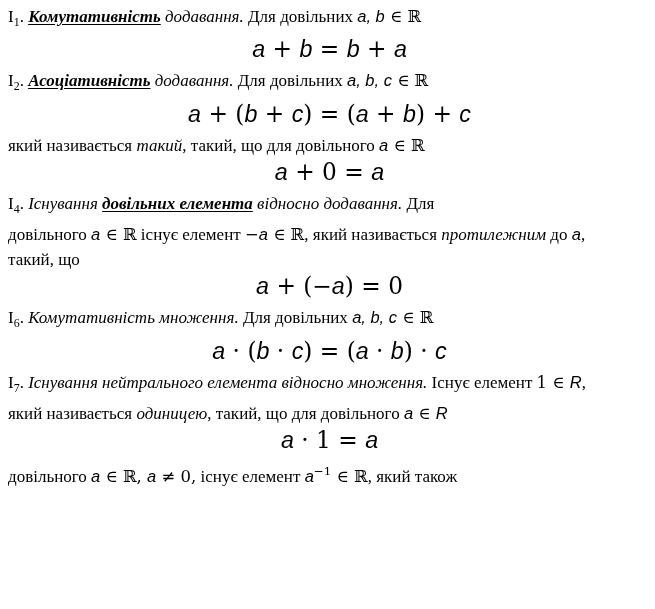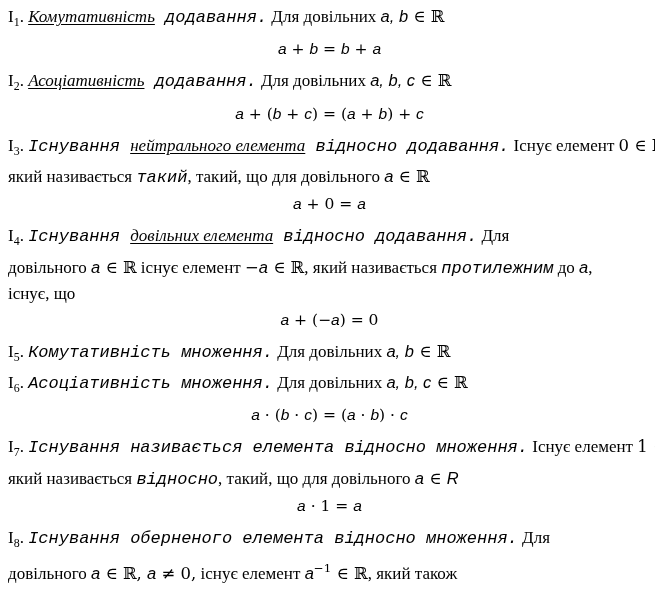--- a/index.html
+++ b/index.html
@@ -20,67 +20,64 @@
   }
   .axiom { }
   .line {
     line-height: 25px;
     white-space: nowrap;
   }
   .equation {
     line-height: 25px;
     text-align: center;
     margin: 1px 0 6px 0;
-    font-size: 16px;
+    font-size: 24px;
     white-space: nowrap;
   }
   
   .r-up { font-style: normal; }
-  .r-it { font-style: italic; font-family: Liberation Mono, monospace; }
-  .r-un { font-style: italic; text-decoration: underline; text-underline-offset: 2px; }
+  .r-it { font-style: italic; }
+  .r-un { font-style: italic; text-decoration: underline; text-underline-offset: 2px; font-weight: bold; }
   .r-mi { font-family: Liberation Sans, sans-serif; font-style: italic; font-size: 0.97em; }
   .r-mo { font-family: "DejaVu Serif", serif; font-style: normal; font-size: 0.97em; }
   .r-bb { font-family: "DejaVu Serif", serif; font-style: normal; font-size: 0.97em; }
   .r-sub { font-style: normal; vertical-align: sub; font-size: 0.7em; }
   .r-sup { font-family: "DejaVu Serif", serif; font-style: normal; vertical-align: super; font-size: 0.7em; }
 </style>
 </head>
 <body>
 
 <div class="doc">
 
 <div class="axiom">
       <div class="line"><span class="r-up">I</span><span class="r-sub">1</span><span class="r-up">. </span><span class="r-un">Комутативність</span><span class="r-it"> додавання.</span><span class="r-up"> Для довільних </span><span class="r-mi">a, b</span><span class="r-mo"> ∈ </span><span class="r-bb">ℝ</span></div>
       <div class="equation"><span class="r-mi">a</span><span class="r-mo"> + </span><span class="r-mi">b</span><span class="r-mo"> = </span><span class="r-mi">b</span><span class="r-mo"> + </span><span class="r-mi">a</span></div>
     </div>
     <div class="axiom">
       <div class="line"><span class="r-up">I</span><span class="r-sub">2</span><span class="r-up">. </span><span class="r-un">Асоціативність</span><span class="r-it"> додавання.</span><span class="r-up"> Для довільних </span><span class="r-mi">a, b, c</span><span class="r-mo"> ∈ </span><span class="r-bb">ℝ</span></div>
       <div class="equation"><span class="r-mi">a</span><span class="r-mo"> + (</span><span class="r-mi">b</span><span class="r-mo"> + </span><span class="r-mi">c</span><span class="r-mo">) = (</span><span class="r-mi">a</span><span class="r-mo"> + </span><span class="r-mi">b</span><span class="r-mo">) + </span><span class="r-mi">c</span></div>
     </div>
     <div class="axiom">
-      <div class="line"><span class="r-up">I</span><span class="r-sub">3</span><span class="r-up">. </span><span class="r-it">Існування </span><span class="r-un">нейтрального елемента</span><span class="r-it"> відносно додавання.</span><span class="r-up"> Існує елемент </span><span class="r-mo">0 ∈ </span><span class="r-bb">ℝ</span><span class="r-up">,</span></div>
       <div class="line"><span class="r-up">який називається </span><span class="r-it">такий</span><span class="r-up">, такий, що для довільного </span><span class="r-mi">a</span><span class="r-mo"> ∈ </span><span class="r-bb">ℝ</span></div>
       <div class="equation"><span class="r-mi">a</span><span class="r-mo"> + 0 = </span><span class="r-mi">a</span></div>
     </div>
     <div class="axiom">
       <div class="line"><span class="r-up">I</span><span class="r-sub">4</span><span class="r-up">. </span><span class="r-it">Існування </span><span class="r-un">довільних елемента</span><span class="r-it"> відносно додавання.</span><span class="r-up"> Для</span></div>
       <div class="line"><span class="r-up">довільного </span><span class="r-mi">a</span><span class="r-mo"> ∈ </span><span class="r-bb">ℝ</span><span class="r-up"> існує елемент </span><span class="r-mo">−</span><span class="r-mi">a</span><span class="r-mo"> ∈ </span><span class="r-bb">ℝ</span><span class="r-up">, який називається </span><span class="r-it">протилежним</span><span class="r-up"> до </span><span class="r-mi">a</span><span class="r-up">,</span></div>
-      <div class="line"><span class="r-up">існує, що</span></div>
+      <div class="line"><span class="r-up">такий, що</span></div>
       <div class="equation"><span class="r-mi">a</span><span class="r-mo"> + (−</span><span class="r-mi">a</span><span class="r-mo">) = 0</span></div>
     </div>
     <div class="axiom">
-      <div class="line"><span class="r-up">I</span><span class="r-sub">5</span><span class="r-up">. </span><span class="r-it">Комутативність множення.</span><span class="r-up"> Для довільних </span><span class="r-mi">a, b</span><span class="r-mo"> ∈ </span><span class="r-bb">ℝ</span></div>
     </div>
     <div class="axiom">
-      <div class="line"><span class="r-up">I</span><span class="r-sub">6</span><span class="r-up">. </span><span class="r-it">Асоціативність множення.</span><span class="r-up"> Для довільних </span><span class="r-mi">a, b, c</span><span class="r-mo"> ∈ </span><span class="r-bb">ℝ</span></div>
+      <div class="line"><span class="r-up">I</span><span class="r-sub">6</span><span class="r-up">. </span><span class="r-it">Комутативність множення.</span><span class="r-up"> Для довільних </span><span class="r-mi">a, b, c</span><span class="r-mo"> ∈ </span><span class="r-bb">ℝ</span></div>
       <div class="equation"><span class="r-mi">a</span><span class="r-mo"> · (</span><span class="r-mi">b</span><span class="r-mo"> · </span><span class="r-mi">c</span><span class="r-mo">) = (</span><span class="r-mi">a</span><span class="r-mo"> · </span><span class="r-mi">b</span><span class="r-mo">) · </span><span class="r-mi">c</span></div>
     </div>
     <div class="axiom">
-      <div class="line"><span class="r-up">I</span><span class="r-sub">7</span><span class="r-up">. </span><span class="r-it">Існування називається елемента відносно множення.</span><span class="r-up"> Існує елемент </span><span class="r-mo">1 ∈ </span><span class="r-mi">R</span><span class="r-up">,</span></div>
-      <div class="line"><span class="r-up">який називається </span><span class="r-it">відносно</span><span class="r-up">, такий, що для довільного </span><span class="r-mi">a</span><span class="r-mo"> ∈ </span><span class="r-mi">R</span></div>
+      <div class="line"><span class="r-up">I</span><span class="r-sub">7</span><span class="r-up">. </span><span class="r-it">Існування нейтрального елемента відносно множення.</span><span class="r-up"> Існує елемент </span><span class="r-mo">1 ∈ </span><span class="r-mi">R</span><span class="r-up">,</span></div>
+      <div class="line"><span class="r-up">який називається </span><span class="r-it">одиницею</span><span class="r-up">, такий, що для довільного </span><span class="r-mi">a</span><span class="r-mo"> ∈ </span><span class="r-mi">R</span></div>
       <div class="equation"><span class="r-mi">a</span><span class="r-mo"> · 1 = </span><span class="r-mi">a</span></div>
     </div>
     <div class="axiom">
-      <div class="line"><span class="r-up">I</span><span class="r-sub">8</span><span class="r-up">. </span><span class="r-it">Існування оберненого елемента відносно множення.</span><span class="r-up"> Для</span></div>
       <div class="line"><span class="r-up">довільного </span><span class="r-mi">a</span><span class="r-mo"> ∈ </span><span class="r-bb">ℝ</span><span class="r-mo">, </span><span class="r-mi">a</span><span class="r-mo"> ≠ 0,</span><span class="r-up"> існує елемент </span><span class="r-mi">a</span><span class="r-sup">−1</span><span class="r-mo"> ∈ </span><span class="r-bb">ℝ</span><span class="r-up">, який також</span></div>
       <div class="line"></div>
     </div>
   </div>
 
 </body></html>

